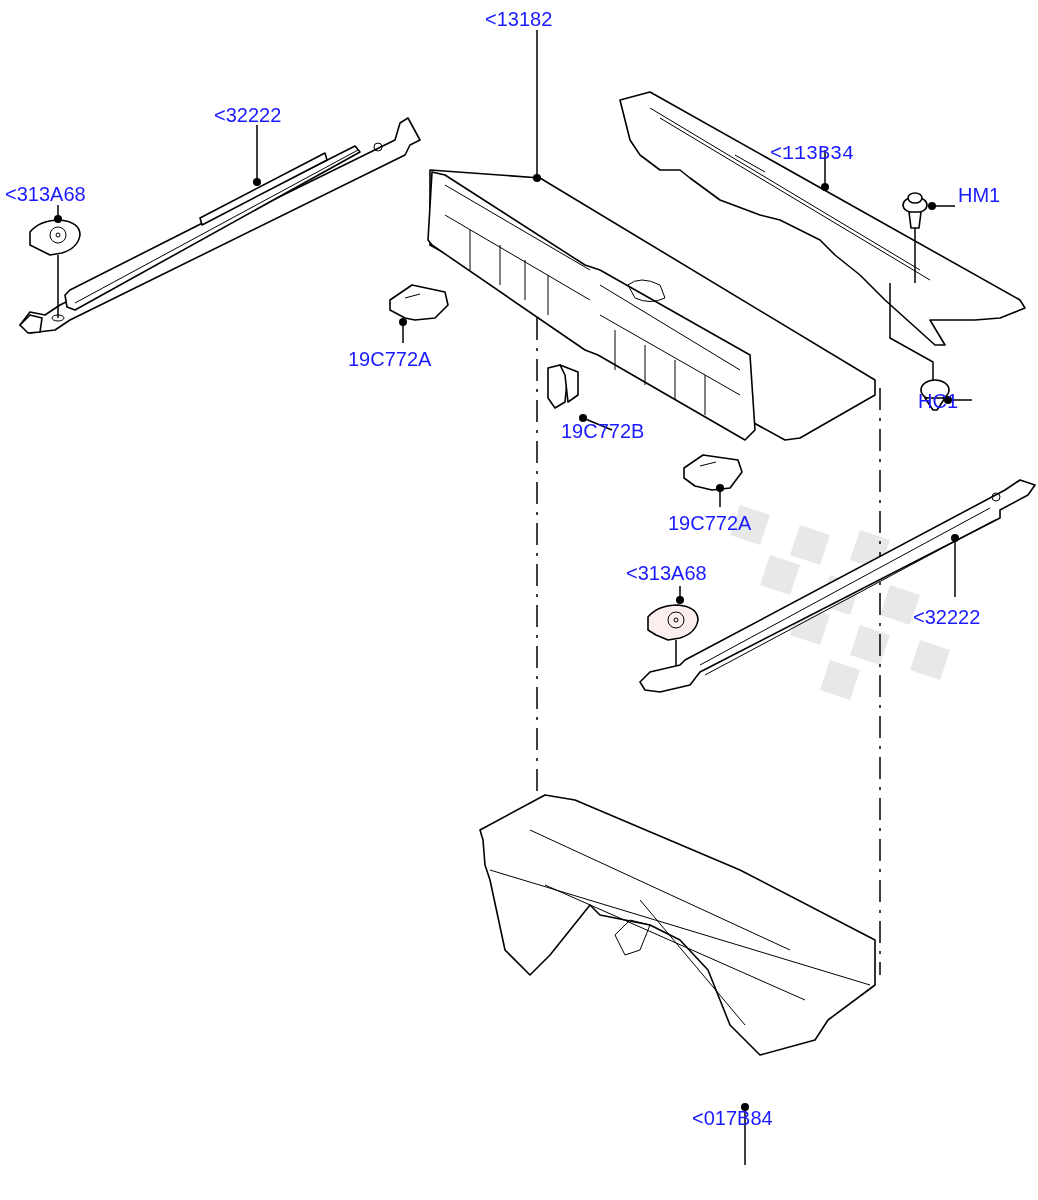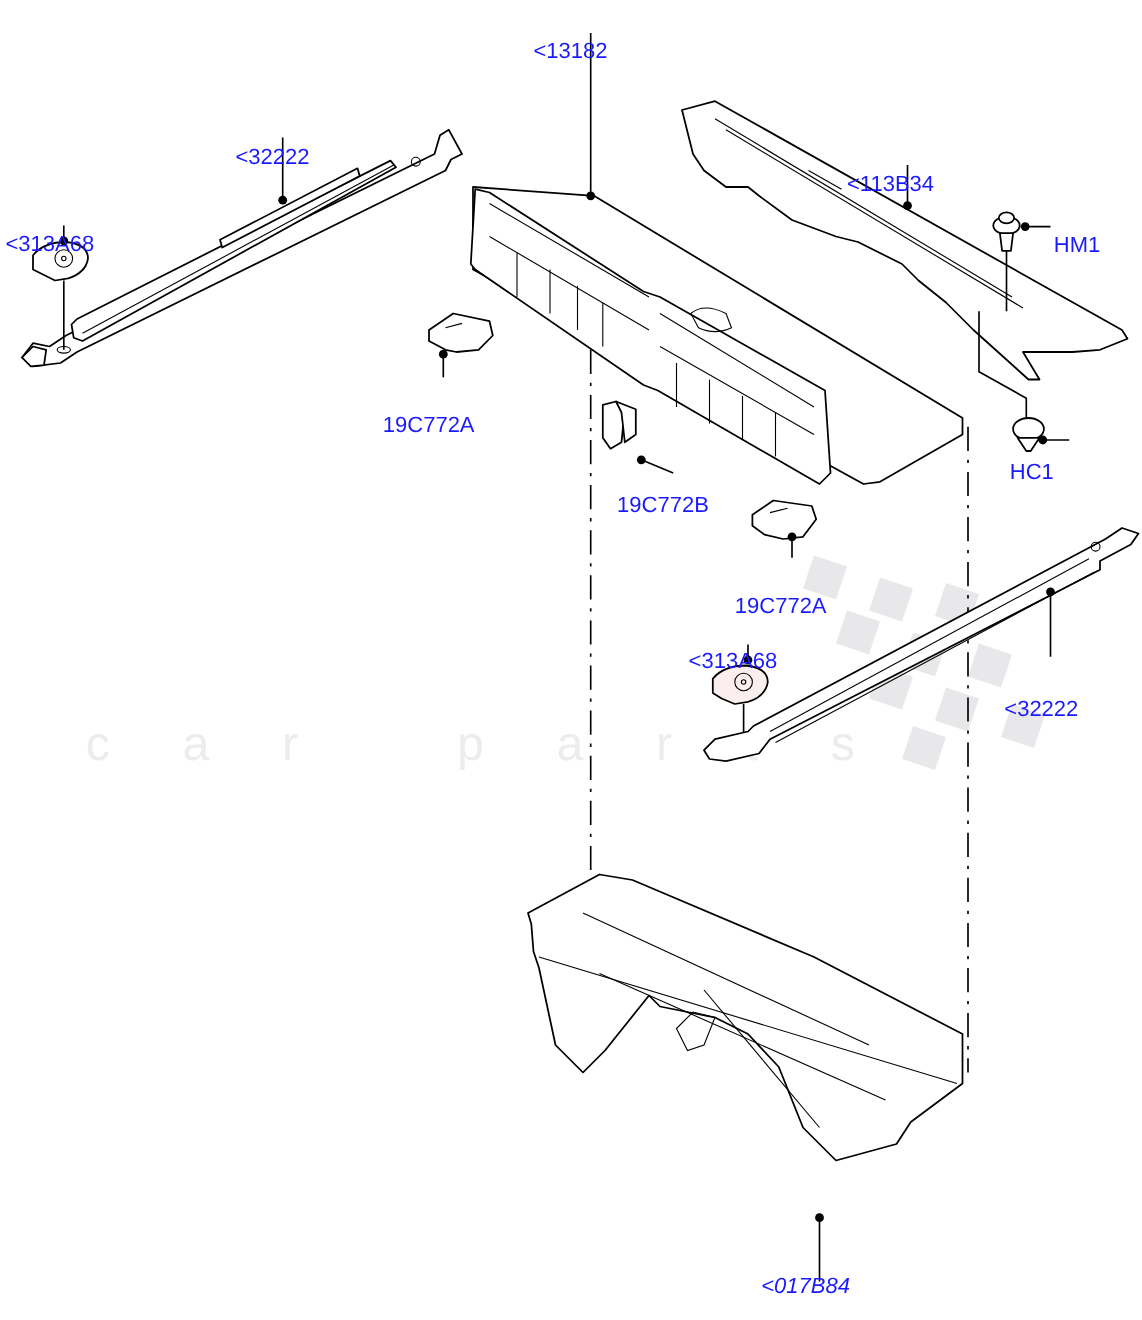--- a/index.html
+++ b/index.html
@@ -1,31 +1,30 @@
 <!DOCTYPE html>
 <html><head>
 <meta charset="utf-8">
 <style>
   html,body{margin:0;padding:0;background:#fff;}
   #canvas{position:relative;width:1038px;height:1200px;overflow:hidden;background:#fff;font-family:"Liberation Sans",sans-serif;}
   svg{position:absolute;left:0;top:0;}
-  .lbl{position:absolute;color:#1a1aff;font-size:20px;line-height:20px;white-space:nowrap;font-family:"Liberation Sans",sans-serif;margin-top:28px;}
+  .lbl{position:absolute;color:#1a1aff;font-size:20px;line-height:20px;white-space:nowrap;font-family:"Liberation Sans",sans-serif;}
   .wm-main{position:absolute;left:78px;top:498px;font-size:142px;font-weight:bold;color:#f8d4d6;letter-spacing:-3px;font-family:"Liberation Sans",sans-serif;line-height:130px;}
   .wm-sub{position:absolute;left:78px;top:655px;font-size:44px;color:#ecebee;letter-spacing:66px;font-family:"Liberation Sans",sans-serif;line-height:44px;}
   .part{fill:#fff;stroke:#000;stroke-width:1.6;stroke-linejoin:round;}
   .thin{fill:none;stroke:#000;stroke-width:1;}
   .lead{fill:none;stroke:#000;stroke-width:1.5;}
   .dash{fill:none;stroke:#000;stroke-width:1.5;stroke-dasharray:22 8 3 8;}
 </style>
 </head>
 <body>
 
 <div id="canvas">
 
-  <div class="wm-sub">car parts</div>
 
   <svg width="1038" height="1200" viewBox="0 0 1038 1200">
 
     <g fill="#e6e6e8" opacity="0.9">
       <polygon points="740,505 770,515 760,545 730,535"></polygon>
       <polygon points="800,525 830,535 820,565 790,555"></polygon>
       <polygon points="770,555 800,565 790,595 760,585"></polygon>
       <polygon points="830,575 860,585 850,615 820,605"></polygon>
       <polygon points="860,530 890,540 880,570 850,560"></polygon>
       <polygon points="890,585 920,595 910,625 880,615"></polygon>
@@ -156,21 +155,21 @@
         <circle cx="955" cy="538" r="4"></circle>
       <line class="lead" x1="745" y1="1107" x2="745" y2="1165"></line>
         <circle cx="745" cy="1107" r="4"></circle>
     </g>
   </svg>
 
   <div class="lbl" style="left:485px;top:9px;">&lt;13182</div>
   <div class="lbl" style="left:214px;top:105px;">&lt;32222</div>
   <div class="lbl" style="left:5px;top:184px;">&lt;313A68</div>
   <div class="lbl" style="left:348px;top:349px;">19C772A</div>
-  <div class="lbl" style="left:770px;top:130px;">&lt;113B34</div>
+  <div class="lbl" style="left:770px;top:144px;font-family:Liberation Mono, monospace;">&lt;113B34</div>
   <div class="lbl" style="left:958px;top:185px;">HM1</div>
   <div class="lbl" style="left:918px;top:391px;">HC1</div>
   <div class="lbl" style="left:561px;top:421px;">19C772B</div>
   <div class="lbl" style="left:668px;top:513px;">19C772A</div>
   <div class="lbl" style="left:626px;top:563px;">&lt;313A68</div>
   <div class="lbl" style="left:913px;top:607px;">&lt;32222</div>
-  <div class="lbl" style="left:692px;top:1131px;font-style:italic;">&lt;017B84</div>
+  <div class="lbl" style="left:692px;top:1108px;">&lt;017B84</div>
 </div>
 
 </body></html>

